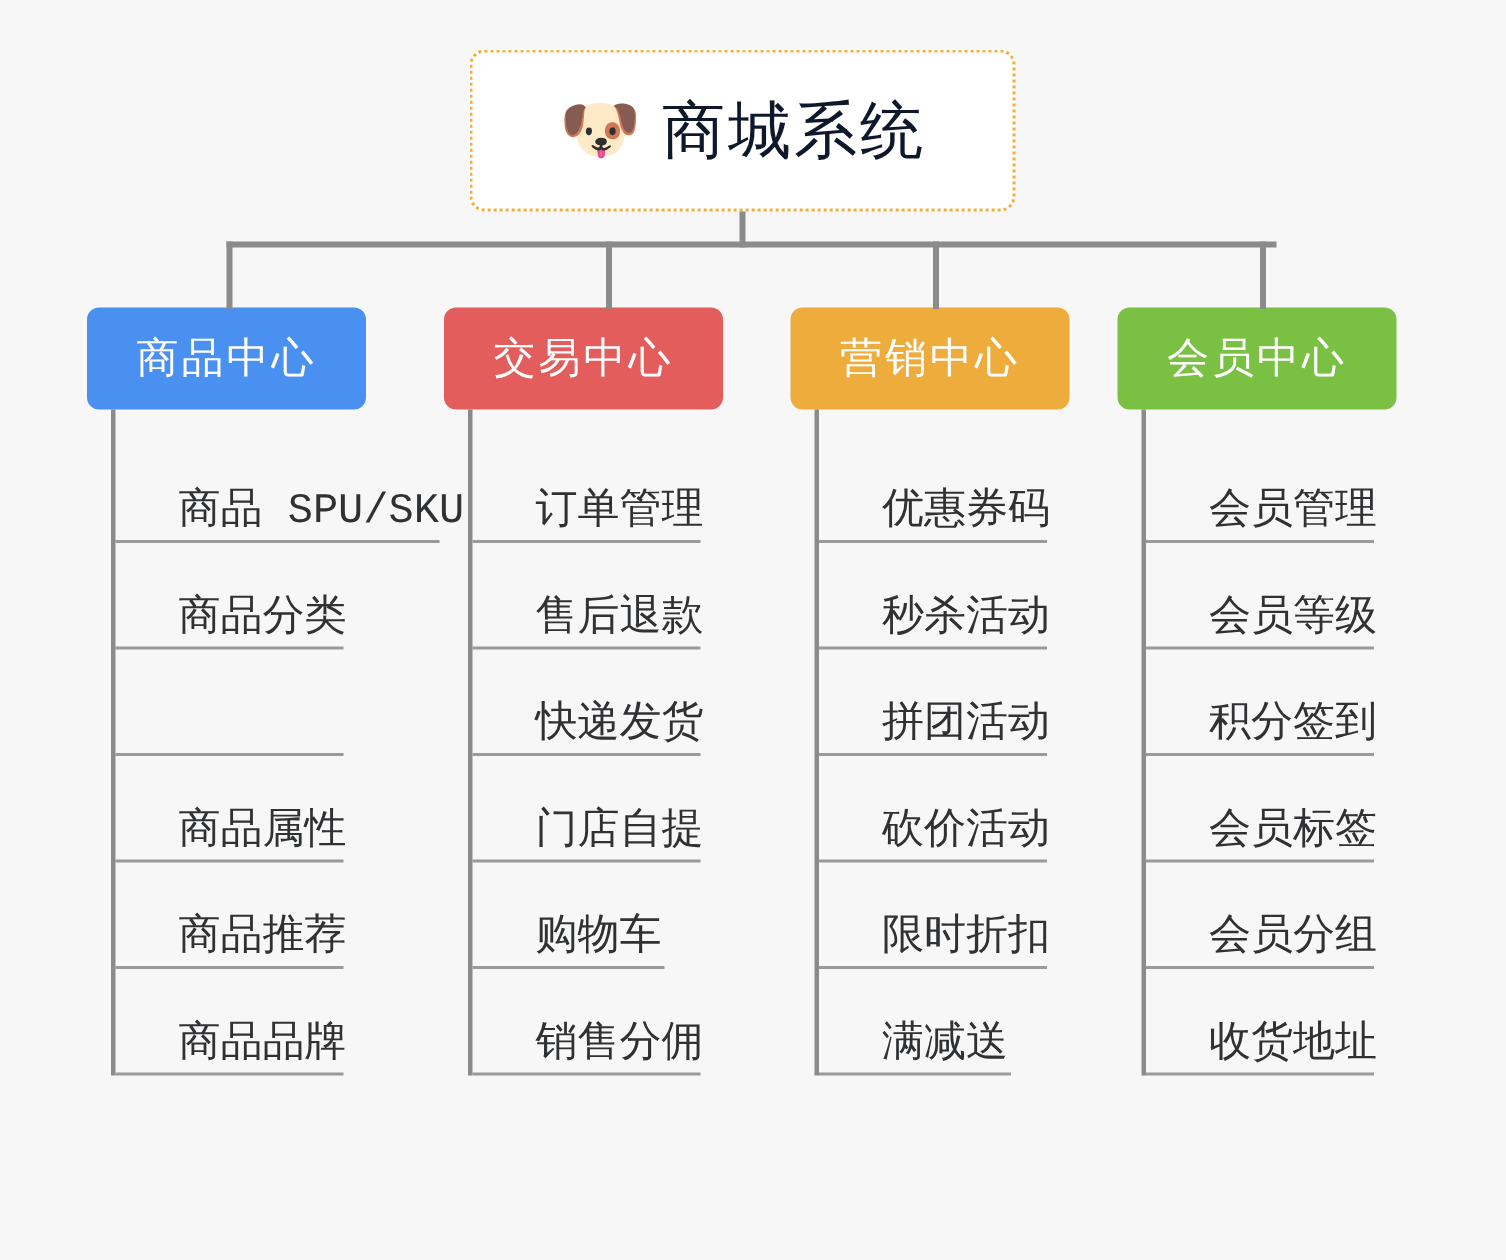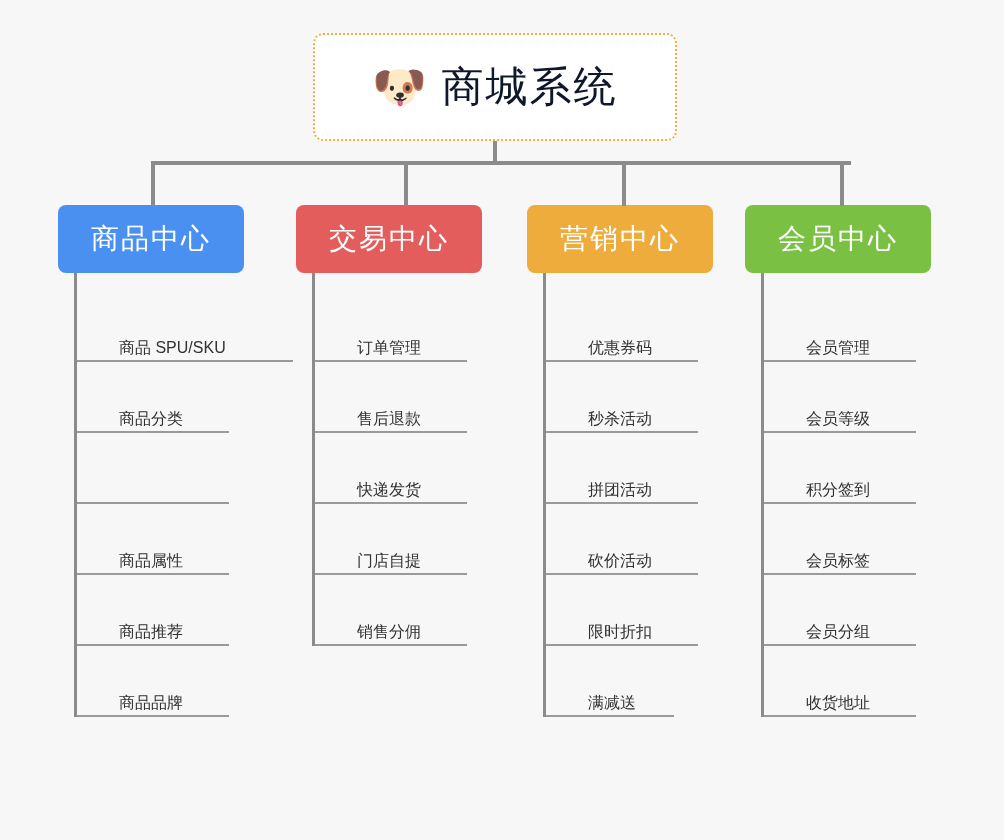--- a/index.html
+++ b/index.html
@@ -71,20 +71,21 @@
     top: 161px;
     width: 4px;
     height: 45px;
     background: #8b8b8b;
   }
 
   
   .column {
     position: absolute;
     top: 205px;
+    font-family: Liberation Mono, monospace;
   }
   .cat-box {
     box-sizing: border-box;
     height: 68px;
     border-radius: 8px;
     display: flex;
     align-items: center;
     justify-content: center;
     color: #ffffff;
     font-size: 28px;
@@ -108,21 +109,21 @@
   }
   .leaf-underline {
     position: absolute;
     left: 0;
     bottom: 0;
     height: 2px;
     background: #9a9a9a;
   }
   .leaf-label {
     position: relative;
-    font-size: 16px;
+    font-size: 28px;
     color: #303133;
     white-space: nowrap;
     padding: 0 8px 6px 42px;
     line-height: 1;
   }
 </style>
 </head>
 <body>
 
 <div id="mindmap">
@@ -179,20 +180,24 @@
             <span class="leaf-label">售后退款</span>
             <div class="leaf-underline" style="width: 152px;"></div>
           </div>
           <div class="leaf">
             <span class="leaf-label">快递发货</span>
             <div class="leaf-underline" style="width: 152px;"></div>
           </div>
           <div class="leaf">
             <span class="leaf-label">门店自提</span>
             <div class="leaf-underline" style="width: 152px;"></div>
+          </div>
+          <div class="leaf">
+            <span class="leaf-label">购物车</span>
+            <div class="leaf-underline" style="width: 128px;"></div>
           </div>
           <div class="leaf">
             <span class="leaf-label">销售分佣</span>
             <div class="leaf-underline" style="width: 152px;"></div>
           </div>
         </div>
       </div>
       <div class="column" style="left: 527px;">
         <div class="cat-box" style="width: 186px; background: rgb(238, 172, 60);">
           <span>营销中心</span>

